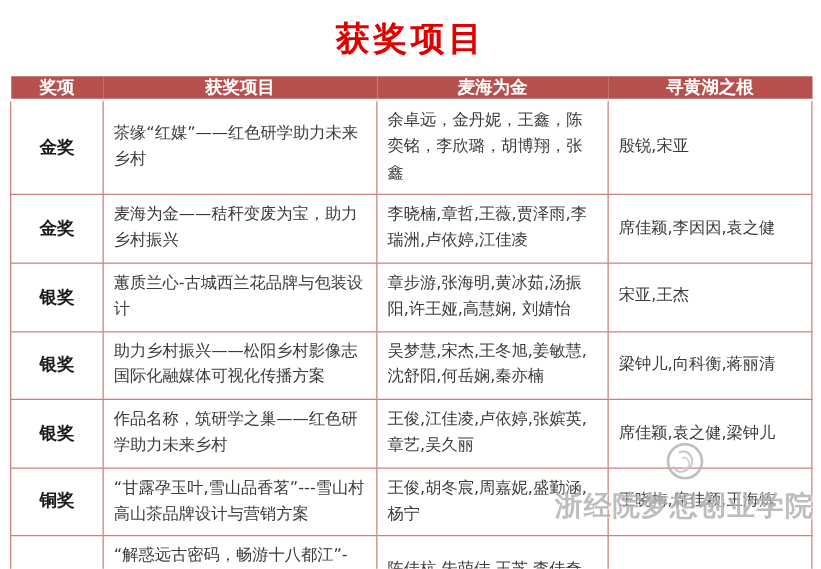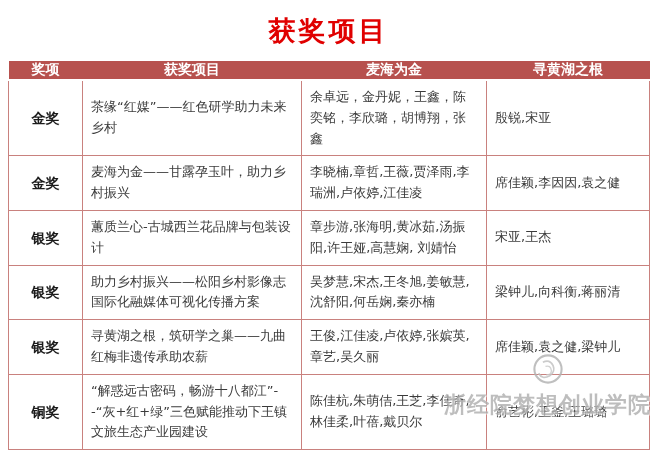--- a/index.html
+++ b/index.html
@@ -103,41 +103,47 @@
     </thead>
     <tbody>
         <tr>
           <td class="col-award">金奖</td>
           <td class="col-work">茶缘“红媒”——红色研学助力未来乡村</td>
           <td class="col-team">余卓远，金丹妮，王鑫，陈奕铭，李欣璐，胡博翔，张鑫</td>
           <td class="col-advisors">殷锐,宋亚</td>
         </tr>
         <tr>
           <td class="col-award">金奖</td>
-          <td class="col-work">麦海为金——甘露孕玉叶，助力乡村振兴</td>
+          <td class="col-work">麦海为金——秸秆变废为宝，助力乡村振兴</td>
           <td class="col-team">李晓楠,章哲,王薇,贾泽雨,李瑞洲,卢依婷,江佳凌</td>
           <td class="col-advisors">席佳颖,李因因,袁之健</td>
         </tr>
         <tr>
           <td class="col-award">银奖</td>
           <td class="col-work">蕙质兰心-古城西兰花品牌与包装设计</td>
           <td class="col-team">章步游,张海明,黄冰茹,汤振阳,许王娅,高慧娴, 刘婧怡</td>
           <td class="col-advisors">宋亚,王杰</td>
         </tr>
         <tr>
           <td class="col-award">银奖</td>
           <td class="col-work">助力乡村振兴——松阳乡村影像志国际化融媒体可视化传播方案</td>
           <td class="col-team">吴梦慧,宋杰,王冬旭,姜敏慧,沈舒阳,何岳娴,秦亦楠</td>
           <td class="col-advisors">梁钟儿,向科衡,蒋丽清</td>
         </tr>
         <tr>
           <td class="col-award">银奖</td>
-          <td class="col-work">寻黄湖之根，筑研学之巢——九曲红梅非遗传承助农薪</td>
+          <td class="col-work">作品名称，筑研学之巢——红色研学助力未来乡村</td>
           <td class="col-team">王俊,江佳凌,卢依婷,张嫔英,章艺,吴久丽</td>
           <td class="col-advisors">席佳颖,袁之健,梁钟儿</td>
+        </tr>
+        <tr>
+          <td class="col-award">铜奖</td>
+          <td class="col-work">“甘露孕玉叶,雪山品香茗”---雪山村高山茶品牌设计与营销方案</td>
+          <td class="col-team">王俊,胡冬宸,周嘉妮,盛勤涵,杨宁</td>
+          <td class="col-advisors">王晓梅,席佳颖,王海炼</td>
         </tr>
         <tr>
           <td class="col-award">铜奖</td>
           <td class="col-work">“解惑远古密码，畅游十八都江”--“灰+红+绿”三色赋能推动下王镇文旅生态产业园建设</td>
           <td class="col-team">陈佳杭,朱萌佶,王芝,李佳奇,林佳柔,叶蓓,戴贝尔</td>
           <td class="col-advisors">俞艺彬,王釜,王璐璐</td>
         </tr>
       </tbody>
   </table>
 

